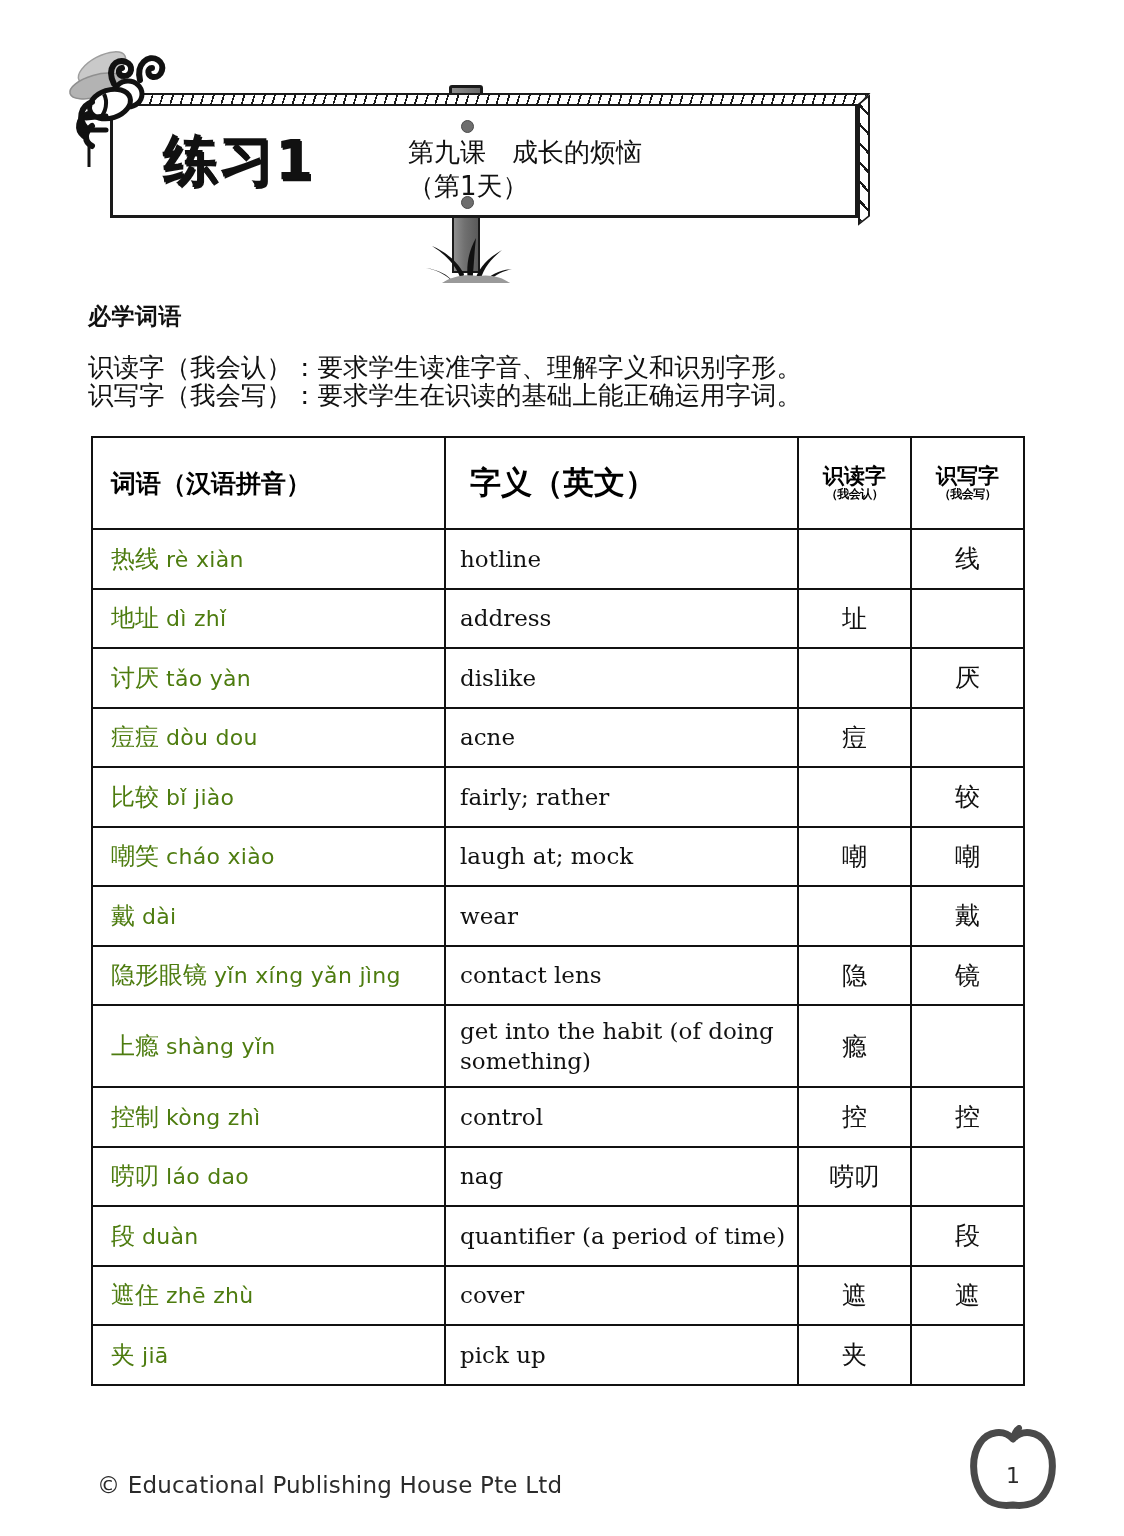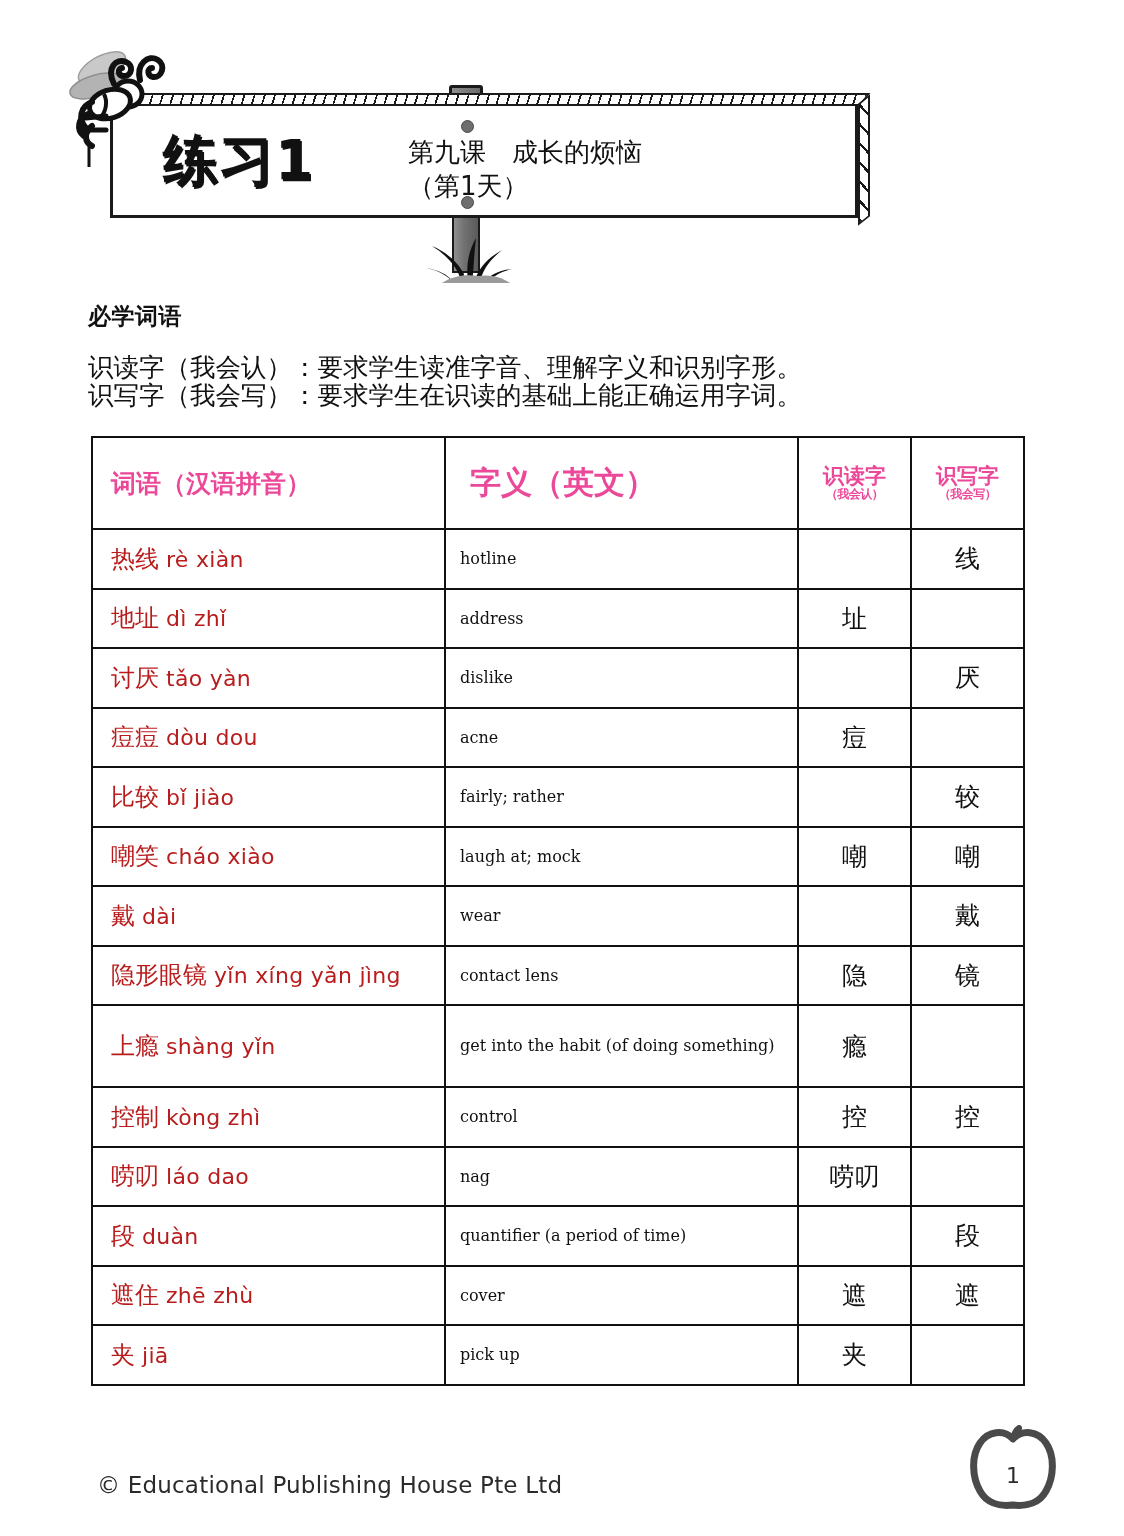--- a/index.html
+++ b/index.html
@@ -102,46 +102,46 @@
   }
   .vocab-table td,.vocab-table th{
     border:2px solid #111;
     padding:0;
     vertical-align:middle;
     box-sizing:border-box;
   }
   .vocab-table thead th{
     height:92px;
     font-weight:bold;
-    color:#ec4899;
+    color:#000000;
   }
   th.h-word{width:353px;font-size:25px;text-align:left;padding-left:18px;}
   th.h-mean{width:353px;font-size:31px;text-align:left;padding-left:24px;}
   th.h-rec,th.h-wri{width:113px;font-size:21px;text-align:center;line-height:1.12;}
   th .sub{display:block;font-size:12px;font-weight:bold;letter-spacing:-.5px;}
 
   tbody tr{height:59.5px;}
   tbody tr.tall{height:82px;}
 
   td.c-word{
     padding-left:18px;
     font-size:24px;
-    color:#b91c1c;
+    color:#4d7c0f;
     text-align:left;
     white-space:nowrap;
   }
   td.c-word .hz{font-family:"DejaVu Serif","Liberation Serif",serif;letter-spacing:0px;}
   td.c-word .py{
     font-family:"DejaVu Sans","Liberation Sans",sans-serif;
     font-size:22px;margin-left:7px;letter-spacing:.3px;
   }
   td.c-mean{
     padding-left:14px;padding-right:8px;
     font-family:"DejaVu Serif","Liberation Serif",serif;
-    font-size:16px;color:#111;line-height:1.32;
+    font-size:23px;color:#111;line-height:1.32;
   }
   td.c-char{
     text-align:center;
     font-family:"DejaVu Serif","Liberation Serif",serif;
     font-size:25px;color:#111;
   }
 
   
   .footer-copy{
     position:absolute;left:97px;top:1472px;

